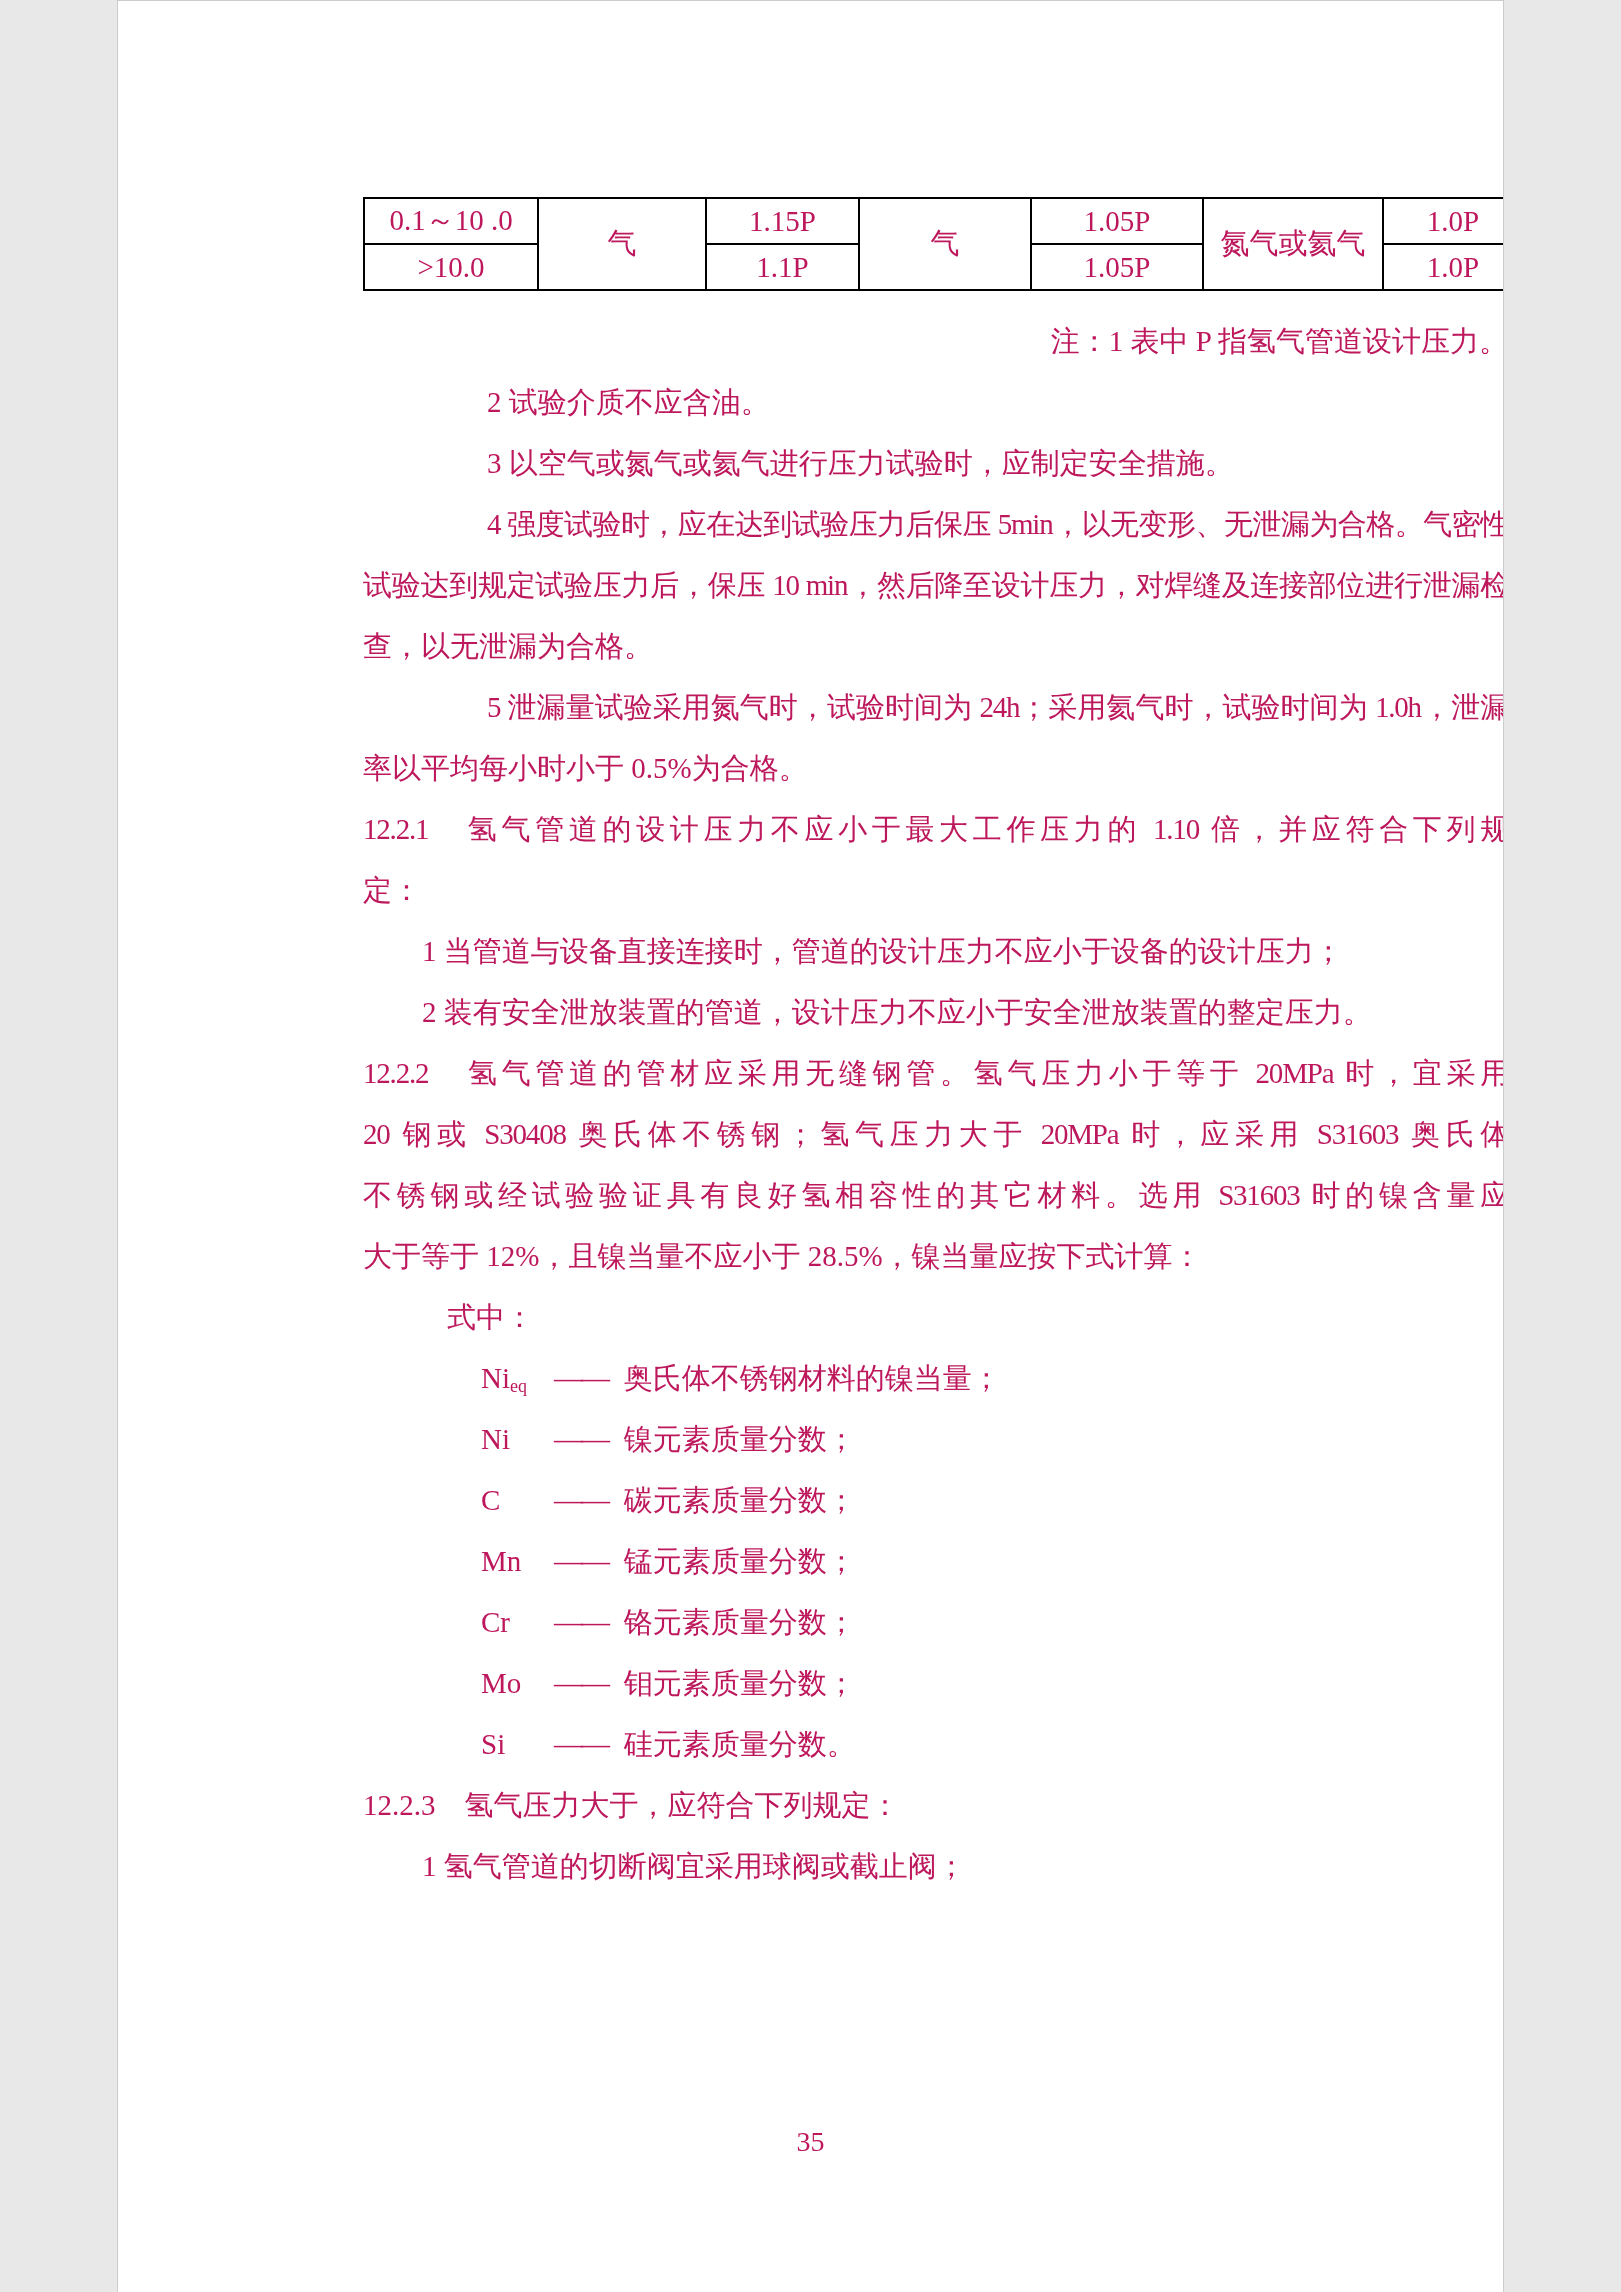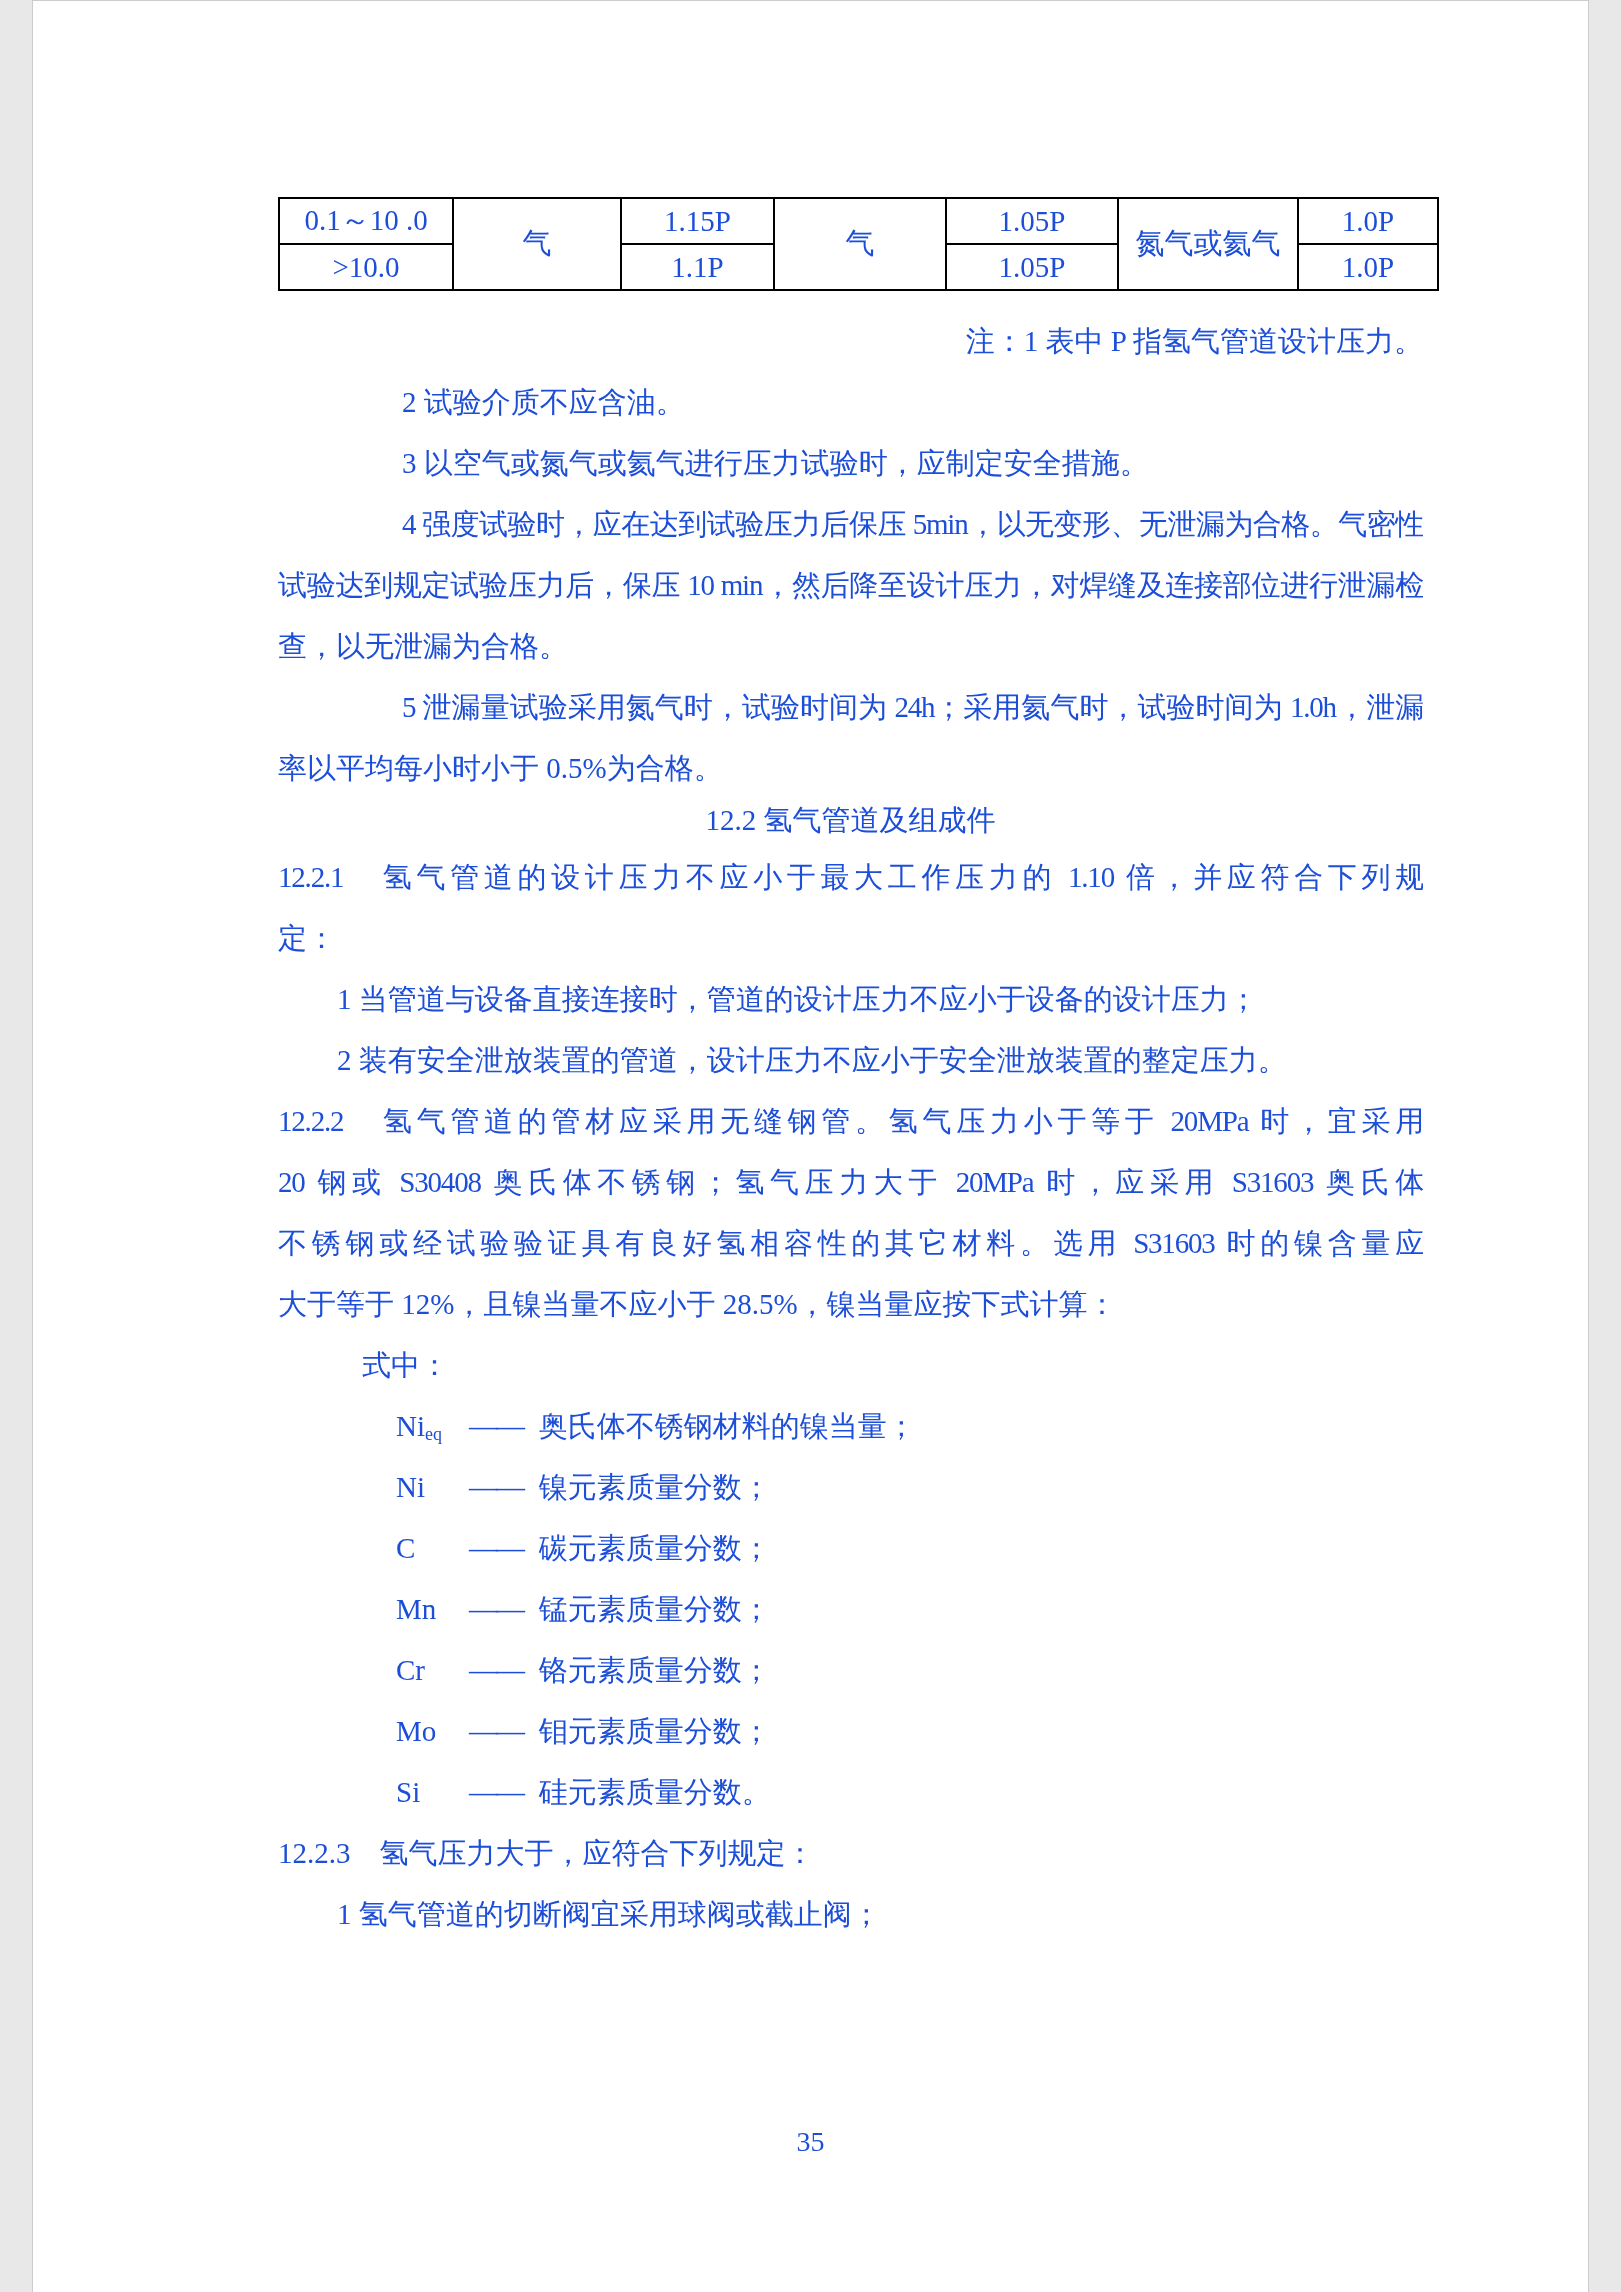--- a/index.html
+++ b/index.html
@@ -1,24 +1,24 @@
 <!DOCTYPE html>
 <html><head>
 <meta charset="utf-8">
 <style>
   html,body { margin:0; padding:0; background:#e8e8e8; }
   .page {
     position:relative;
-    width:1557px; height:2293px;
+    width:1387px; height:2293px;
     background:#ffffff;
     margin:0 auto;
     box-sizing:border-box;
     border:1px solid #cccccc;
     font-family:"Liberation Serif","DejaVu Serif",serif;
-    color:#1d4ed8;
+    color:#be185d;
     overflow:hidden;
   }
   .doc {
     position:absolute;
     left:245px; top:0;
     width:1145px;
   }
 
   
   table.spec {
@@ -115,21 +115,20 @@
     <div class="lines">
       <div class="line indent-note-first">注：1 表中 P 指氢气管道设计压力。</div>
       <div class="line indent-note">2 试验介质不应含油。</div>
       <div class="line indent-note">3 以空气或氮气或氦气进行压力试验时，应制定安全措施。</div>
       <div class="line indent-note full">4 强度试验时，应在达到试验压力后保压 5min，以无变形、无泄漏为合格。气密性</div>
       <div class="line full">试验达到规定试验压力后，保压 10 min，然后降至设计压力，对焊缝及连接部位进行泄漏检</div>
       <div class="line">查，以无泄漏为合格。</div>
       <div class="line indent-note full">5 泄漏量试验采用氮气时，试验时间为 24h；采用氦气时，试验时间为 1.0h，泄漏</div>
       <div class="line">率以平均每小时小于 0.5%为合格。</div>
 
-      <div class="line center heading">12.2 氢气管道及组成件</div>
 
       <div class="line full">12.2.1　氢气管道的设计压力不应小于最大工作压力的 1.10 倍，并应符合下列规</div>
       <div class="line">定：</div>
       <div class="line indent-item">1 当管道与设备直接连接时，管道的设计压力不应小于设备的设计压力；</div>
       <div class="line indent-item">2 装有安全泄放装置的管道，设计压力不应小于安全泄放装置的整定压力。</div>
 
       <div class="line full">12.2.2　氢气管道的管材应采用无缝钢管。氢气压力小于等于 20MPa 时，宜采用</div>
       <div class="line full">20 钢或 S30408 奥氏体不锈钢；氢气压力大于 20MPa 时，应采用 S31603 奥氏体</div>
       <div class="line full">不锈钢或经试验验证具有良好氢相容性的其它材料。选用 S31603 时的镍含量应</div>
       <div class="line">大于等于 12%，且镍当量不应小于 28.5%，镍当量应按下式计算：</div>

